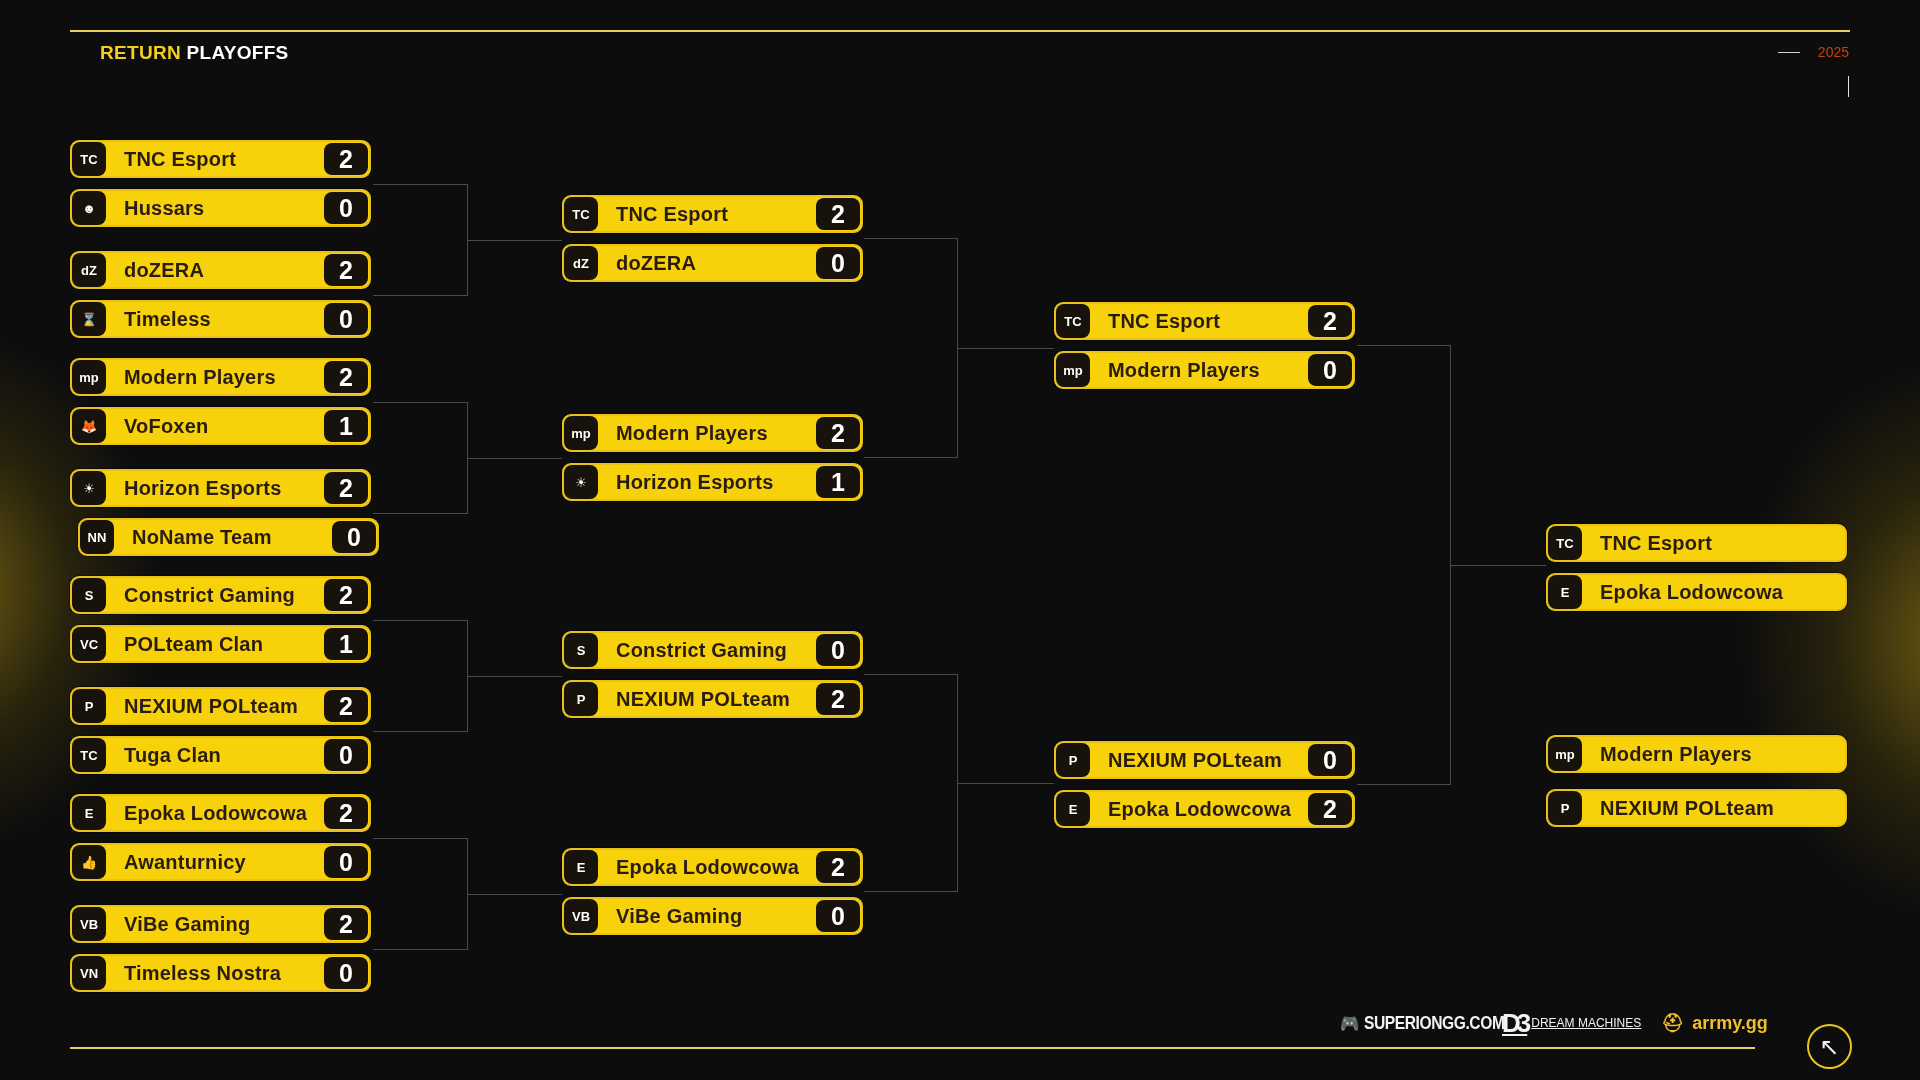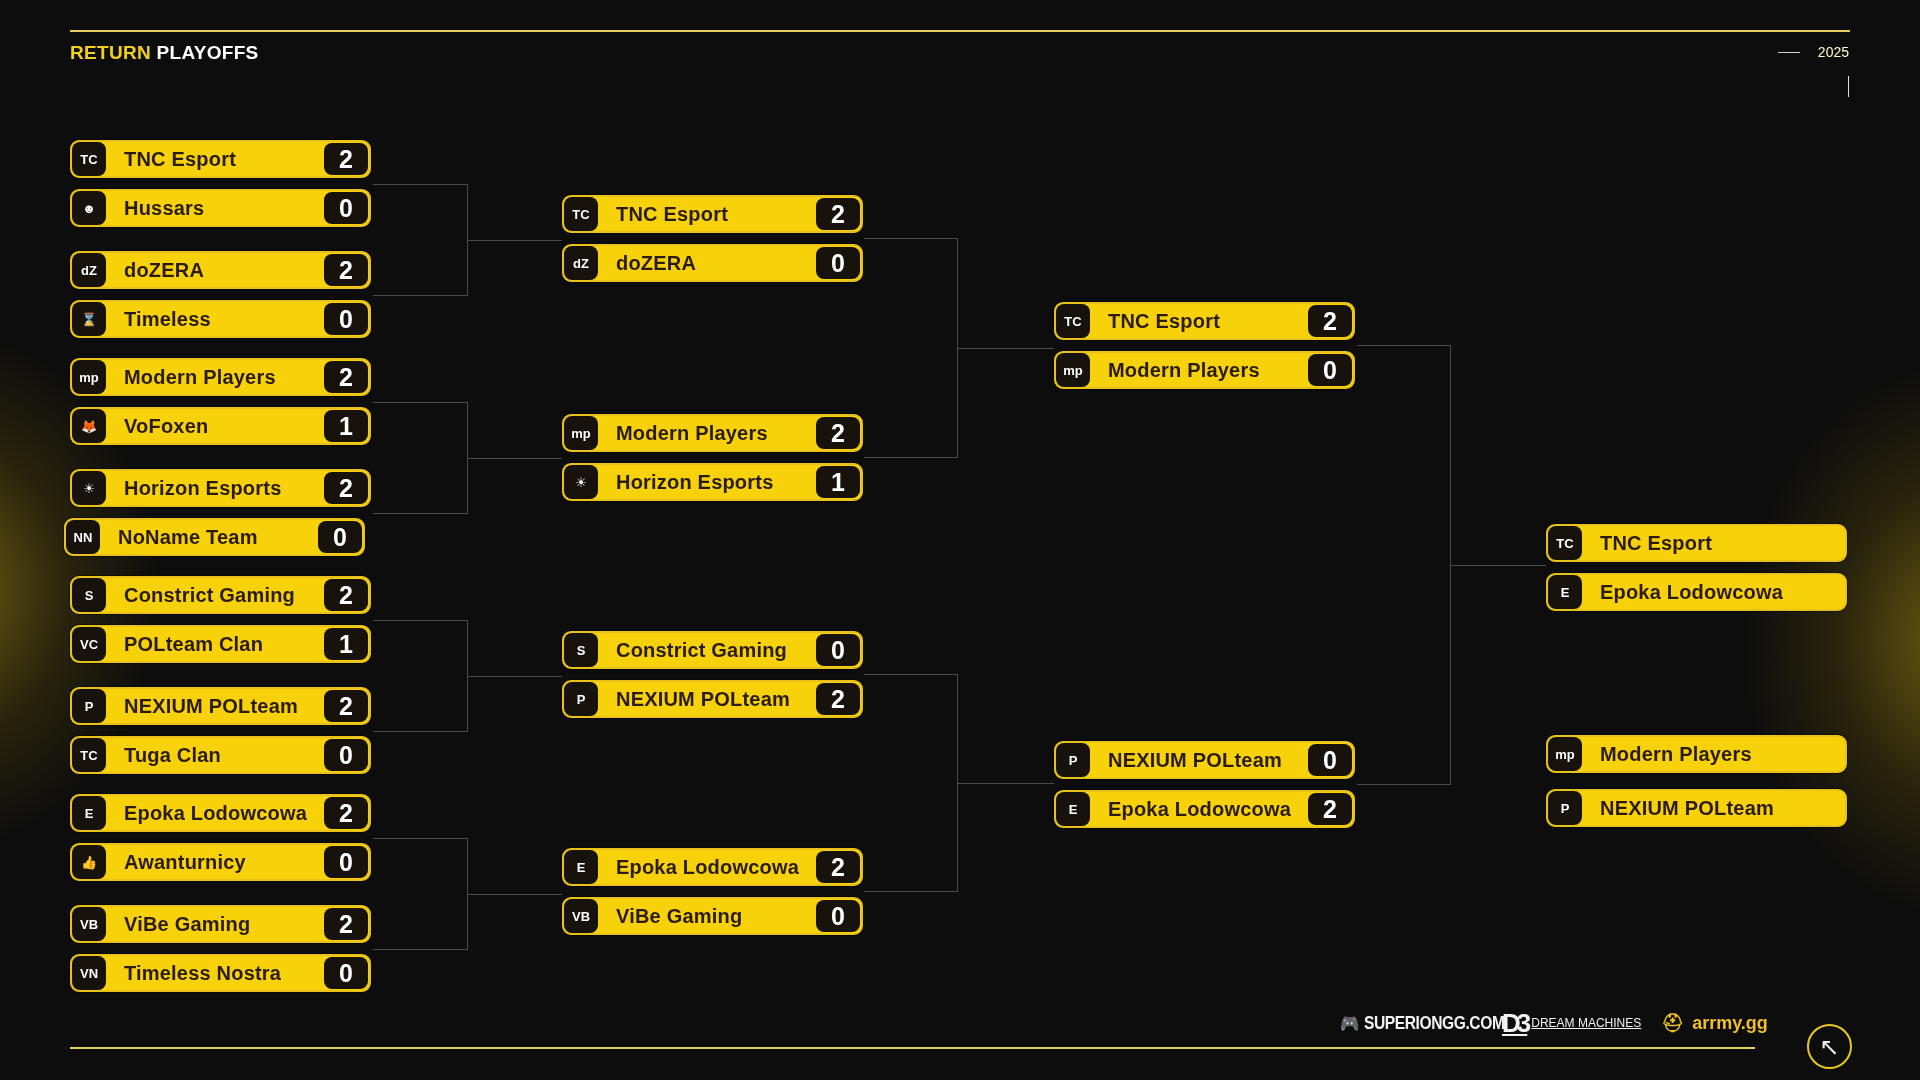--- a/index.html
+++ b/index.html
@@ -14,23 +14,23 @@
     pointer-events:none;
   }
   .bg-glow-right {
     position:absolute; right:-260px; top:360px; width:440px; height:560px;
     background:radial-gradient(ellipse at center, rgba(190,160,20,0.55) 0%, rgba(120,100,10,0.25) 40%, rgba(13,13,13,0) 70%);
     pointer-events:none;
   }
   .top-rule { position:absolute; left:70px; top:30px; width:1780px; height:2px; background:#e6cf5c; }
   .bottom-rule { position:absolute; left:70px; top:1047px; width:1685px; height:2px; background:#e6cf5c; }
   .title { position:absolute; left:70px; top:42px; font-size:19px; font-weight:bold; letter-spacing:0.3px; }
-  .title .accent { color:#f2cf1a; }
+  .title .accent { color:#f2cf1a;margin-left:30px; }
   .title .main { color:#ffffff; }
-  .year-wrap { position:absolute; right:71px; top:44px; display:flex; align-items:center; gap:18px; color:#fef9c3; font-size:14px; }
+  .year-wrap { position:absolute; right:71px; top:44px; display:flex; align-items:center; gap:18px; color:#c2410c; font-size:14px; }
   .year-dash { width:22px; height:1px; background:#cfcfcf; }
   .year-tick { position:absolute; left:1848px; top:76px; width:1px; height:21px; background:#e0e0e0; }
 
   .row {
     position:absolute; width:297px; height:34px;
     background:#f7d20a; border:2px solid #e8c21a; border-radius:9px;
     box-shadow:0 0 0 1px rgba(0,0,0,0.4);
     display:flex; align-items:center;
   }
   .logo {
@@ -134,21 +134,21 @@
     <div class="row" style="left: 70px; top: 407px;">
     <div class="logo">🦊</div>
     <div class="name">VoFoxen</div>
     <div class="score">1</div>
   </div>
     <div class="row" style="left: 70px; top: 469px;">
     <div class="logo">☀</div>
     <div class="name">Horizon Esports</div>
     <div class="score">2</div>
   </div>
-    <div class="row" style="left: 64px; top: 518px;">
+    <div class="row" style="left: 78px; top: 518px;">
     <div class="logo">NN</div>
     <div class="name">NoName Team</div>
     <div class="score">0</div>
   </div>
     <div class="row" style="left: 70px; top: 576px;">
     <div class="logo">S</div>
     <div class="name">Constrict Gaming</div>
     <div class="score">2</div>
   </div>
     <div class="row" style="left: 70px; top: 625px;">

